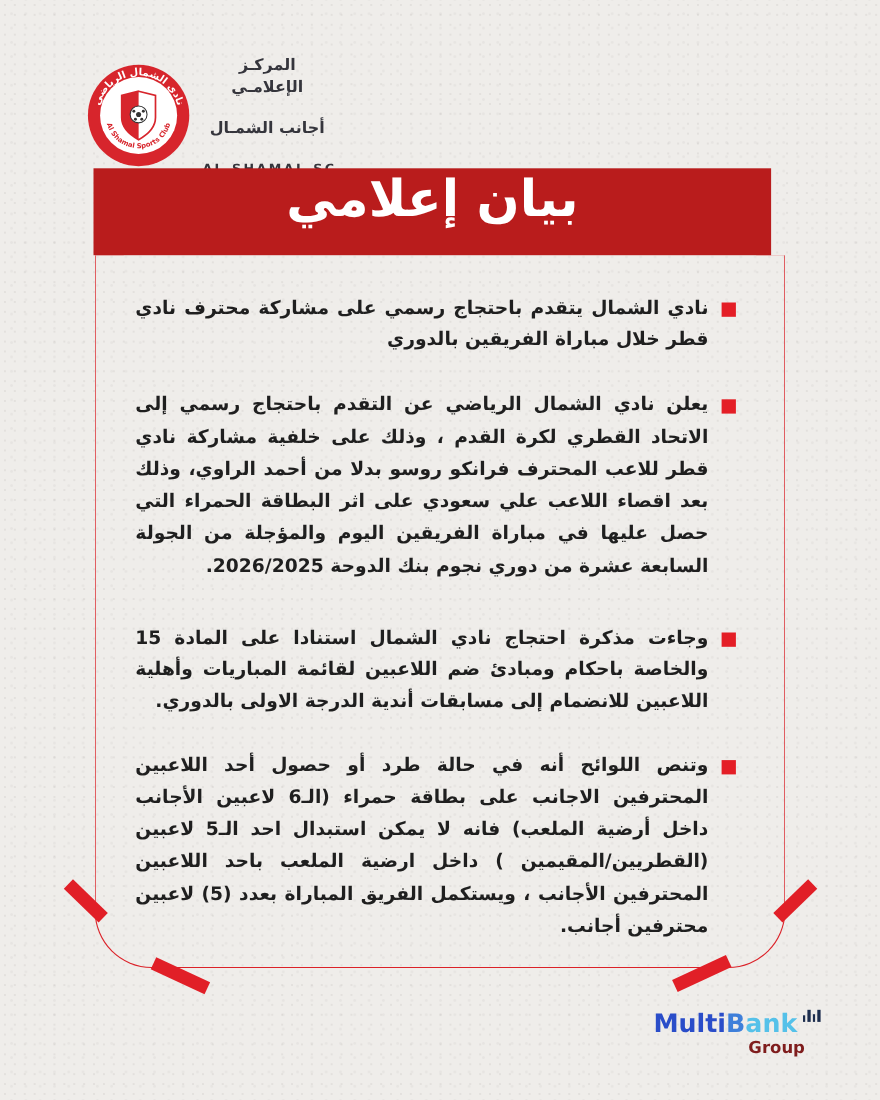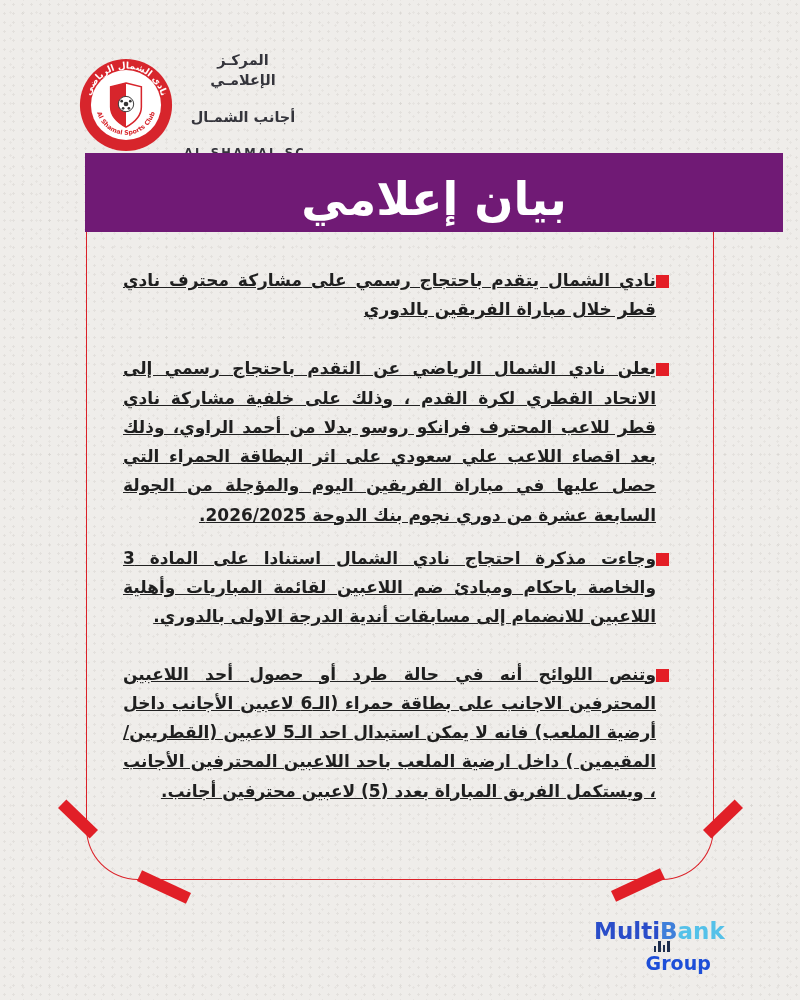--- a/index.html
+++ b/index.html
@@ -21,75 +21,75 @@
   .header { position: absolute; left: 78px; top: 34px; display: flex; align-items: center; }
   .badge { width: 96px; height: 96px; }
   .mc-block { margin-left: 10px; width: 118px; color: #35353c; text-align: center; }
   .mc-ar { font-size: 14.5px; font-weight: 700; direction: rtl; line-height: 1.4; letter-spacing: 0.5px; margin-top: 16px; }
   .mc-en1 { font-size: 11.5px; font-weight: 700; letter-spacing: 2.2px; margin-top: 19px; white-space: nowrap; }
   .mc-en2 { font-size: 25px; font-weight: 800; letter-spacing: 4.5px; margin-top: 1px; white-space: nowrap; }
   .mc-en3 { font-size: 14px; font-weight: 700; letter-spacing: 6.5px; margin-top: 0px; white-space: nowrap; }
 
   
   .banner {
-    position: absolute; left: 85px; top: 153px; width: 698px; height: 79px;
-    background: #701a75;
-    display: flex; align-items: flex-end; justify-content: center;
+    position: absolute; left: 85px; top: 153px; width: 616px; height: 79px;
+    background: #b91c1c;
+    display: flex; align-items: flex-start; justify-content: center;
   }
   .banner-title {
     color: #ffffff; font-size: 46px; font-weight: 800; direction: rtl;
     padding-bottom: 6px;
   }
 
   
   .card {
     position: absolute; left: 86px; top: 232px; width: 628px; height: 648px;
     border-left: 1.5px solid #db2128;
     border-right: 1.5px solid #db2128;
     border-bottom: 1.5px solid #db2128;
     border-radius: 0 0 52px 52px;
     padding: 34px 44px 0 36px;
   }
-  .para { display: flex; direction: rtl; gap: 0; text-decoration: underline; }
+  .para { display: flex; direction: rtl; gap: 12px; }
   .para + .para { margin-top: 0; }
   .p1 { margin-bottom: 30px; }
-  .p2 { margin-bottom: 14px; }
+  .p2 { margin-bottom: 36px; }
   .p3 { margin-bottom: 28px; }
   .bullet {
     flex: 0 0 13px; width: 13px; height: 13px; margin-top: 9px;
     background: #e41e26;
   }
   .para-text {
     flex: 1; direction: rtl; text-align: justify; text-align-last: right;
     font-size: 17px; font-weight: 700; line-height: 1.72; color: #1f1f1f;
   }
 
   
   .ribbon { position: absolute; background: #e11f27; height: 12px; }
   .rb-bl-1 { left: 56px;  top: 813px; width: 44px; transform: rotate(44deg); }
   .rb-bl-2 { left: 137px; top: 881px; width: 54px; transform: rotate(25deg); }
   .rb-br-1 { left: 701px; top: 813px; width: 44px; transform: rotate(-44deg); }
   .rb-br-2 { left: 611px; top: 879px; width: 54px; transform: rotate(-25deg); }
 
   
   .sponsor { position: absolute; left: 594px; top: 920px; }
-  .sponsor-row { display: flex; align-items: center; flex-direction: column; }
+  .sponsor-row { display: flex; align-items: flex-start; }
   .mb-word { font-size: 23px; font-weight: 800; letter-spacing: 0px; line-height: 1; white-space: nowrap; }
   .mb-part1 { color: #2a4dc9; }
   .mb-part2 { color: #3e7fda; }
   .mb-part3 { color: #55c1e9; }
   .signal { display: flex; align-items: flex-start; gap: 2px; margin-left: 5px; margin-top: -2px; }
   .signal i { display: block; width: 2.5px; background: #1d2e4e; }
   .s1 { height: 6px; margin-top: 5px; }
   .s2 { height: 11px; margin-top: 0; }
   .s3 { height: 7px; margin-top: 4px; }
   .s4 { height: 11px; margin-top: 0; }
   .mb-group {
     margin-top: 2px; text-align: right; padding-right: 14px;
-    font-size: 19px; font-weight: 800; color: #1d4ed8; line-height: 1;
+    font-size: 15px; font-weight: 800; color: #7f1d1d; line-height: 1;
   }
 </style>
 </head>
 <body>
 
 <div class="header">
   <svg class="badge" viewBox="0 0 100 100">
     <circle cx="50" cy="50" r="48" fill="#d7252c"></circle>
     <circle cx="50" cy="50" r="36.5" fill="#ffffff"></circle>
     <defs>
@@ -130,21 +130,21 @@
   <div class="para p1">
     <span class="bullet"></span>
     <div class="para-text">نادي الشمال يتقدم باحتجاج رسمي على مشاركة محترف نادي قطر خلال مباراة الفريقين بالدوري</div>
   </div>
   <div class="para p2">
     <span class="bullet"></span>
     <div class="para-text">يعلن نادي الشمال الرياضي عن التقدم باحتجاج رسمي إلى الاتحاد القطري لكرة القدم ، وذلك على خلفية مشاركة نادي قطر للاعب المحترف فرانكو روسو بدلا من أحمد الراوي، وذلك بعد اقصاء اللاعب علي سعودي على اثر البطاقة الحمراء التي حصل عليها في مباراة الفريقين اليوم والمؤجلة من الجولة السابعة عشرة من دوري نجوم بنك الدوحة 2026/2025.</div>
   </div>
   <div class="para p3">
     <span class="bullet"></span>
-    <div class="para-text">وجاءت مذكرة احتجاج نادي الشمال استنادا على المادة 3 والخاصة باحكام ومبادئ ضم اللاعبين لقائمة المباريات وأهلية اللاعبين للانضمام إلى مسابقات أندية الدرجة الاولى بالدوري.</div>
+    <div class="para-text">وجاءت مذكرة احتجاج نادي الشمال استنادا على المادة 15 والخاصة باحكام ومبادئ ضم اللاعبين لقائمة المباريات وأهلية اللاعبين للانضمام إلى مسابقات أندية الدرجة الاولى بالدوري.</div>
   </div>
   <div class="para p4">
     <span class="bullet"></span>
     <div class="para-text">وتنص اللوائح أنه في حالة طرد أو حصول أحد اللاعبين المحترفين الاجانب على بطاقة حمراء (الـ6 لاعبين الأجانب داخل أرضية الملعب) فانه لا يمكن استبدال  احد الـ5 لاعبين (القطريين/المقيمين ) داخل ارضية الملعب باحد اللاعبين المحترفين الأجانب ، ويستكمل الفريق المباراة بعدد (5) لاعبين محترفين أجانب.</div>
   </div>
 </div>
 
 <div class="ribbon rb-bl-1"></div>
 <div class="ribbon rb-bl-2"></div>
 <div class="ribbon rb-br-1"></div>

